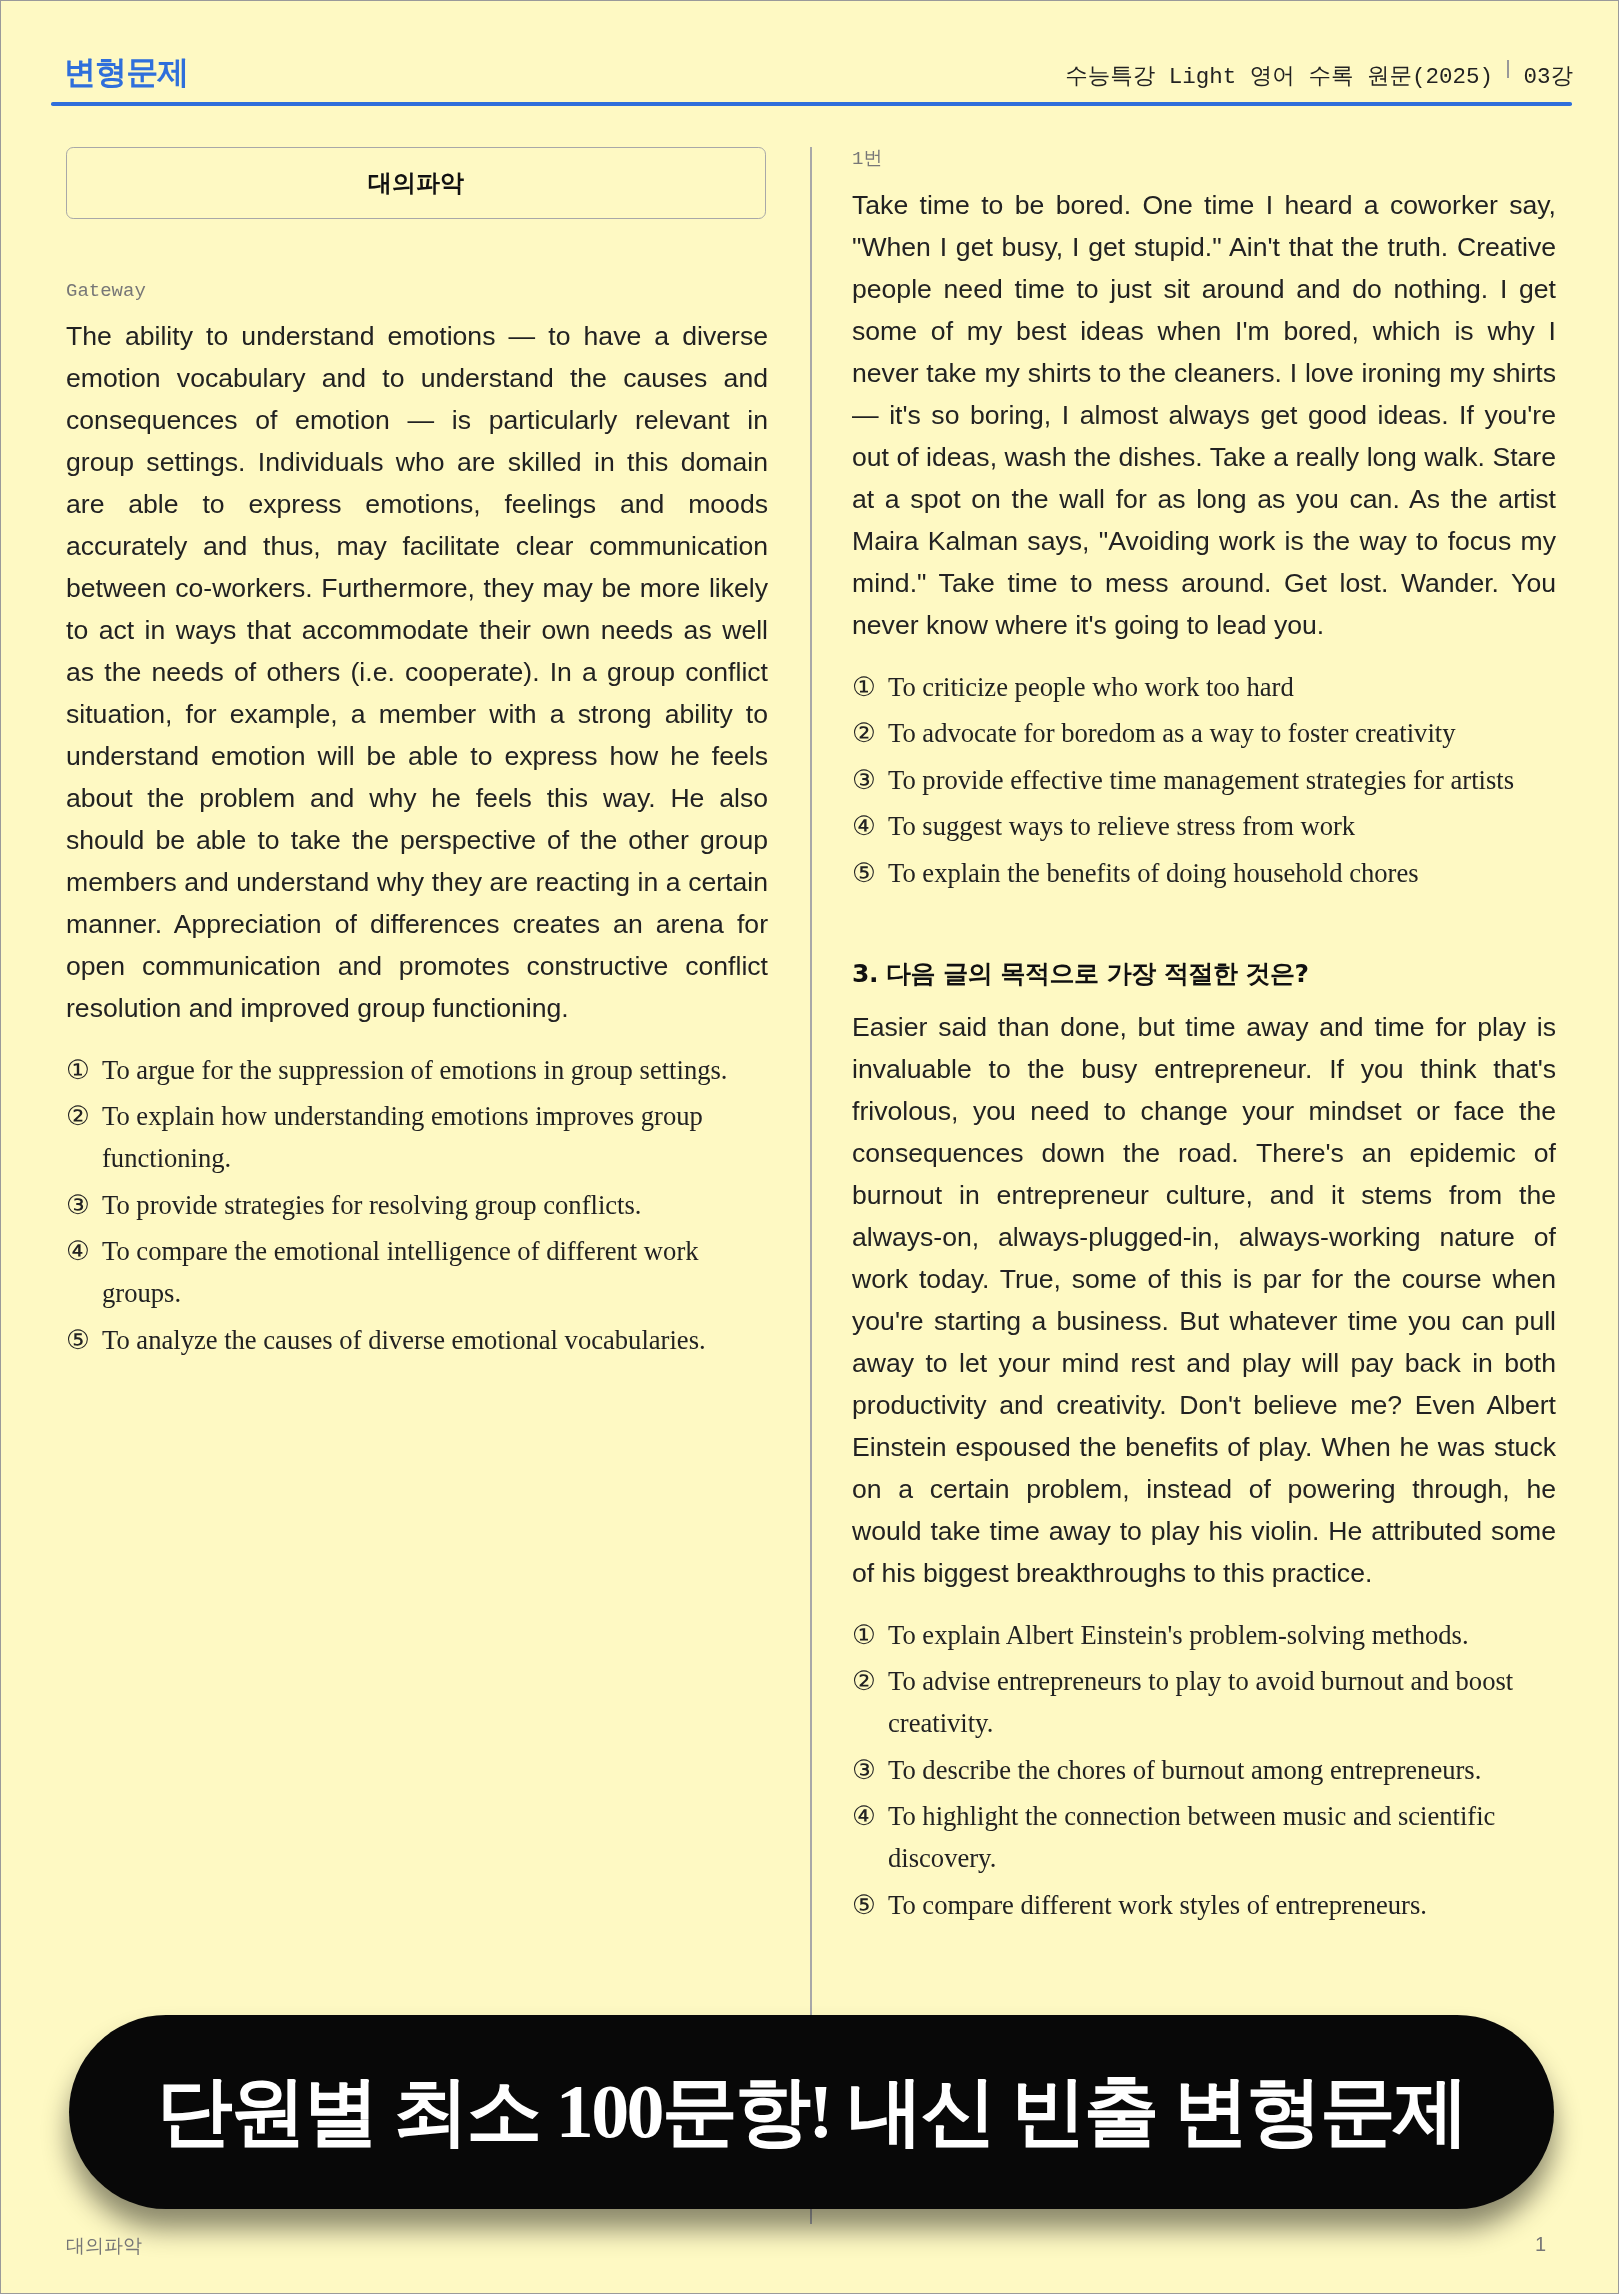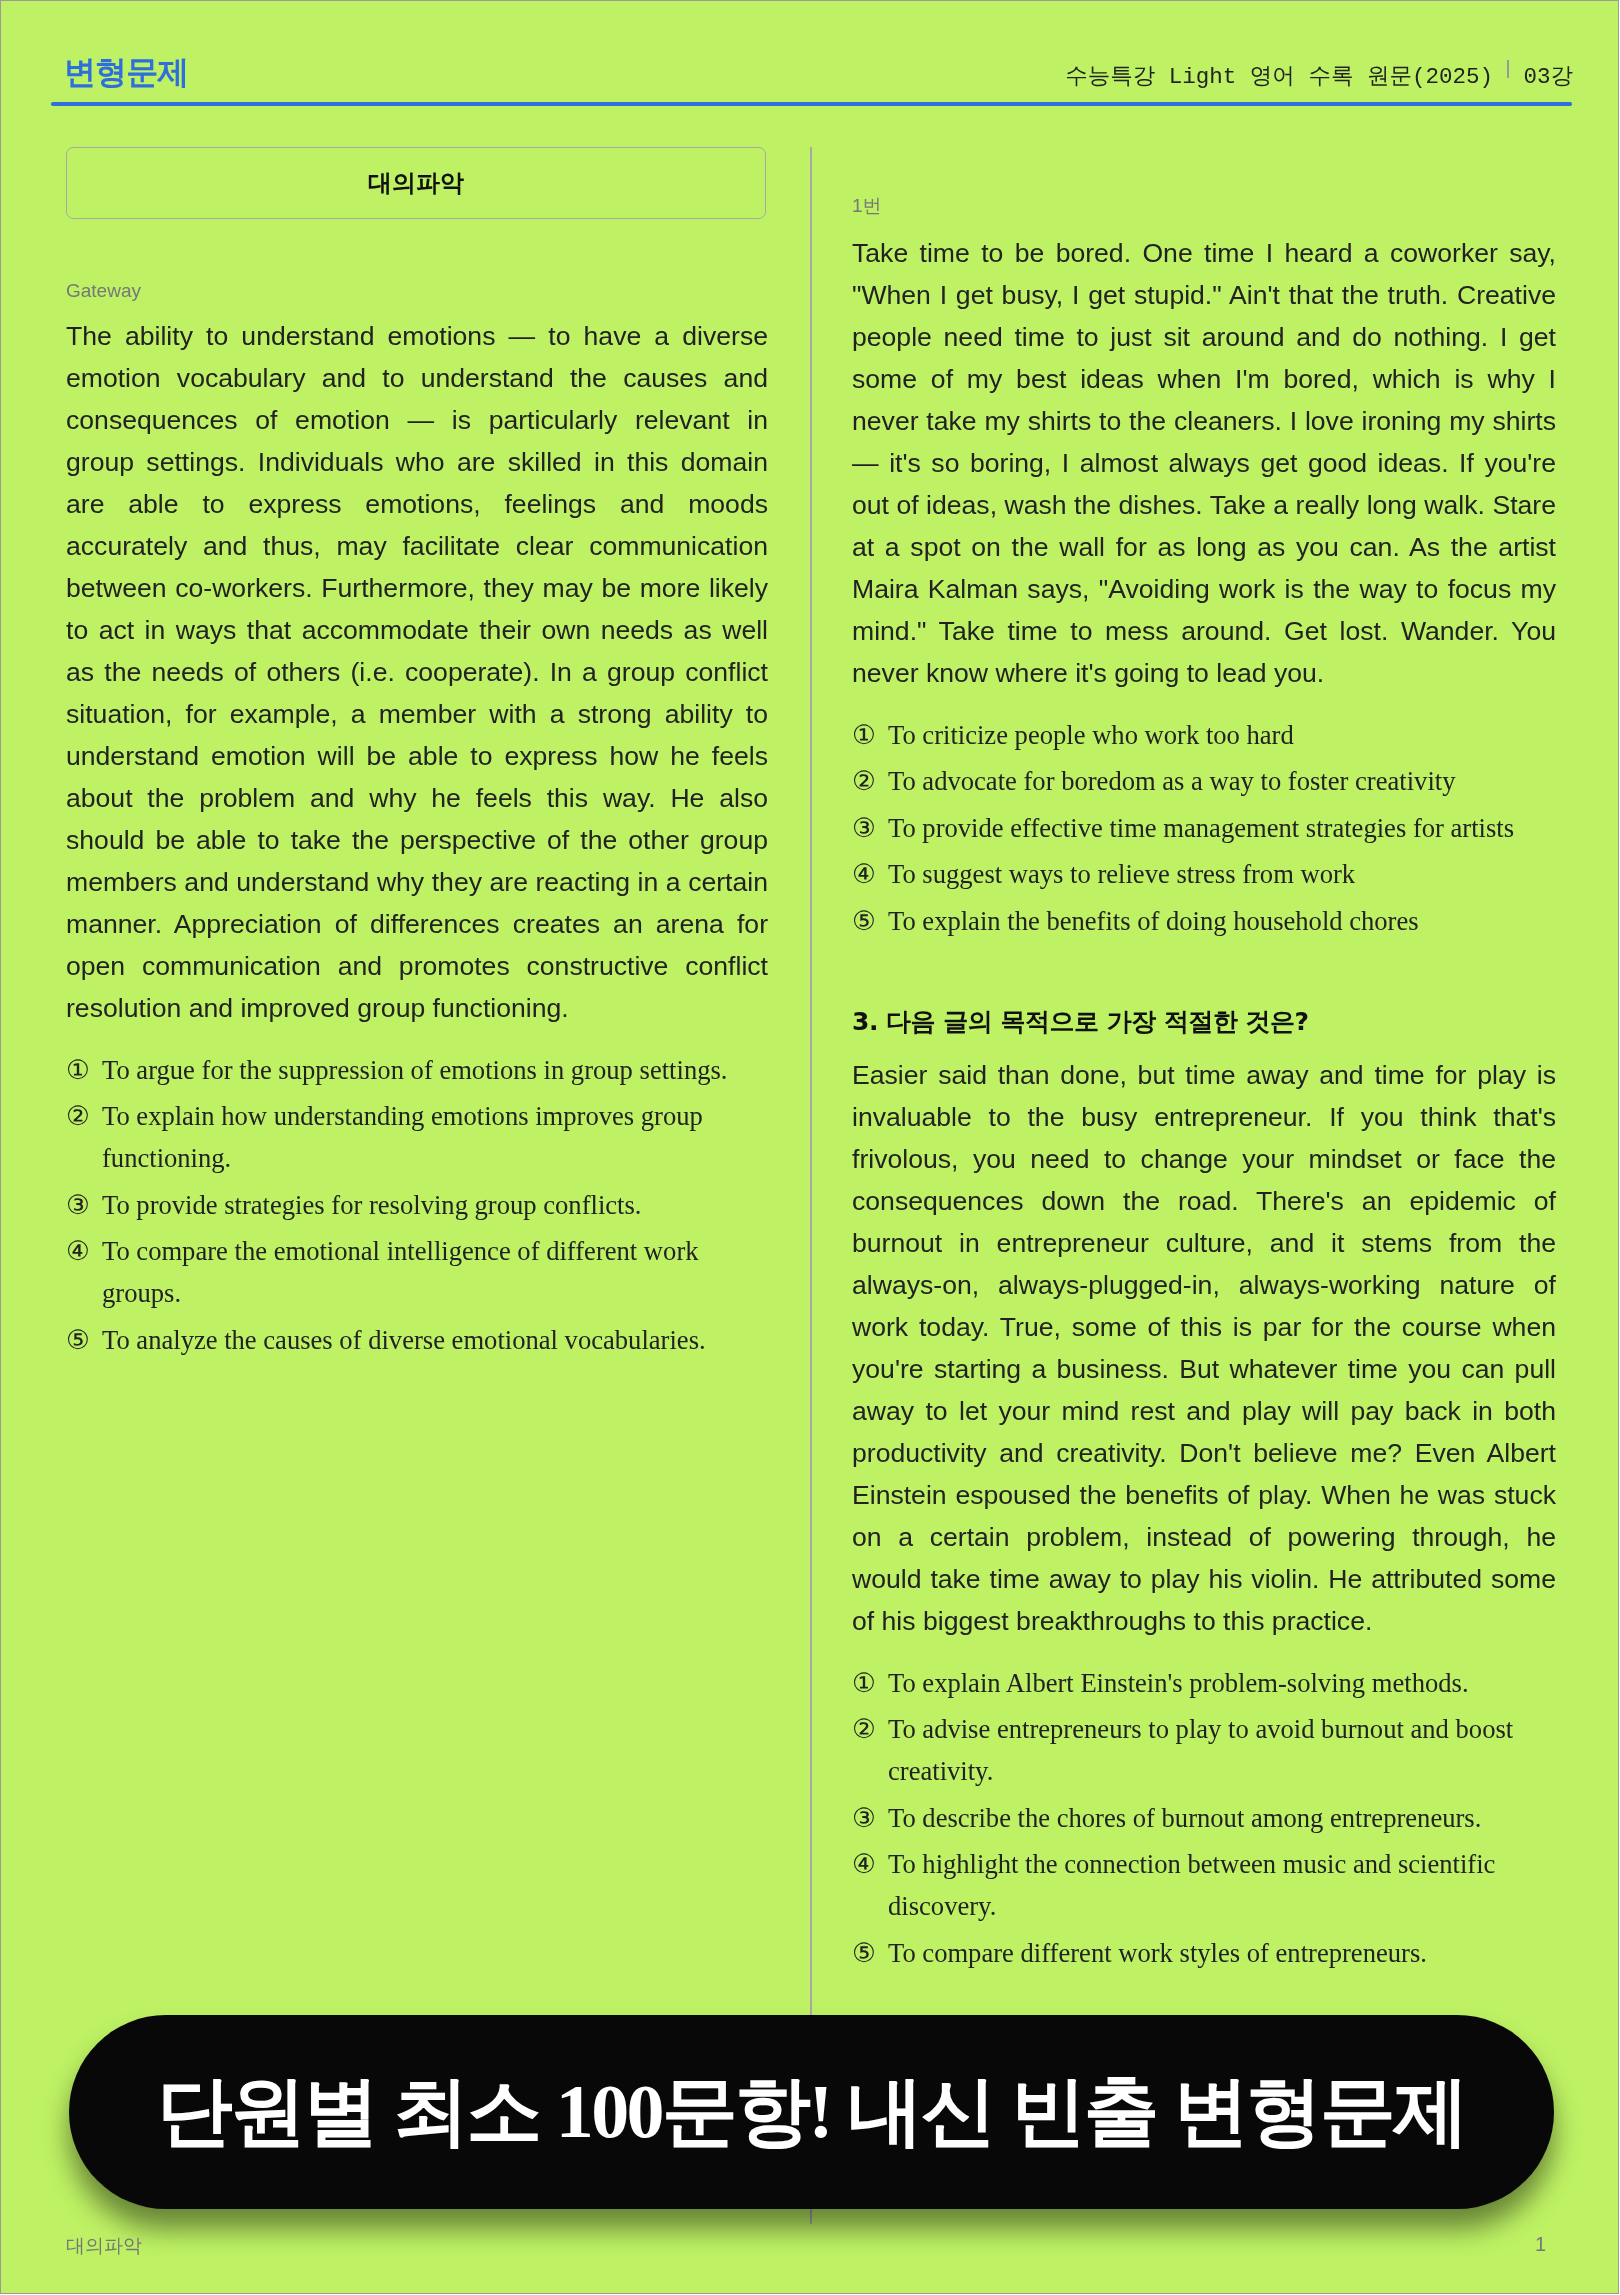--- a/index.html
+++ b/index.html
@@ -1,19 +1,19 @@
 <!DOCTYPE html>
 <html style="font-size:14.4px"><head>
   <meta charset="utf-8">
   <style>
     html, body { margin: 0; padding: 0; background: #ffffff; }
     body { width: 1620px; height: 2295px; position: relative; overflow: hidden; }
     .page {
       position: absolute; left: 0; top: 0; width: 1617px; height: 2292px;
-      border: 1.8px solid #9a9a9a; background: #bef264;
+      border: 1.8px solid #9a9a9a; background: #fef9c3;
     }
     .header-title {
       position: absolute; left: 63px; top: 50px;
       font-family: "DejaVu Sans", sans-serif; font-weight: bold;
       font-size: 32px; color: #2f6fdb; letter-spacing: -0.9px;
     }
     .header-right {
       position: absolute; right: 45px; top: 59px;
       font-family: Liberation Mono, monospace; font-size: 22.5px; color: #222;
       display: flex; 
@@ -29,21 +29,21 @@
     .col { position: absolute; top: 146px; width: 702px; }
     .col-left { left: 65px; }
     .col-right { left: 851px; width: 704px; top: 144px; }
     .section-box {
       width: 698px; height: 70px; border: 1.8px solid #a8a8a8; border-radius: 7.2px;
       display: flex; align-items: center; justify-content: center;
       font-family: "DejaVu Sans", sans-serif; font-weight: bold; font-size: 24px; color: #111;
       margin-bottom: 61px; box-sizing: content-box;
     }
     .source {
-      font-family: Liberation Sans, sans-serif; font-size: 19px; color: #777; margin-bottom: 12.6px; margin-top: 48px;
+      font-family: Liberation Mono, monospace; font-size: 19px; color: #777; margin-bottom: 12.6px;
     }
     .qtitle {
       font-family: "DejaVu Sans", sans-serif; font-weight: bold; font-size: 25px; color: #111;
       margin-bottom: 16px; letter-spacing: -0.5px;
     }
     .passage {
       font-family: Liberation Sans, sans-serif; font-size: 26.6px; line-height: 42px; color: #222;
       text-align: justify; margin: 0 0 20px 0;
     }
     .options { list-style: none; padding: 0; margin: 0; }

